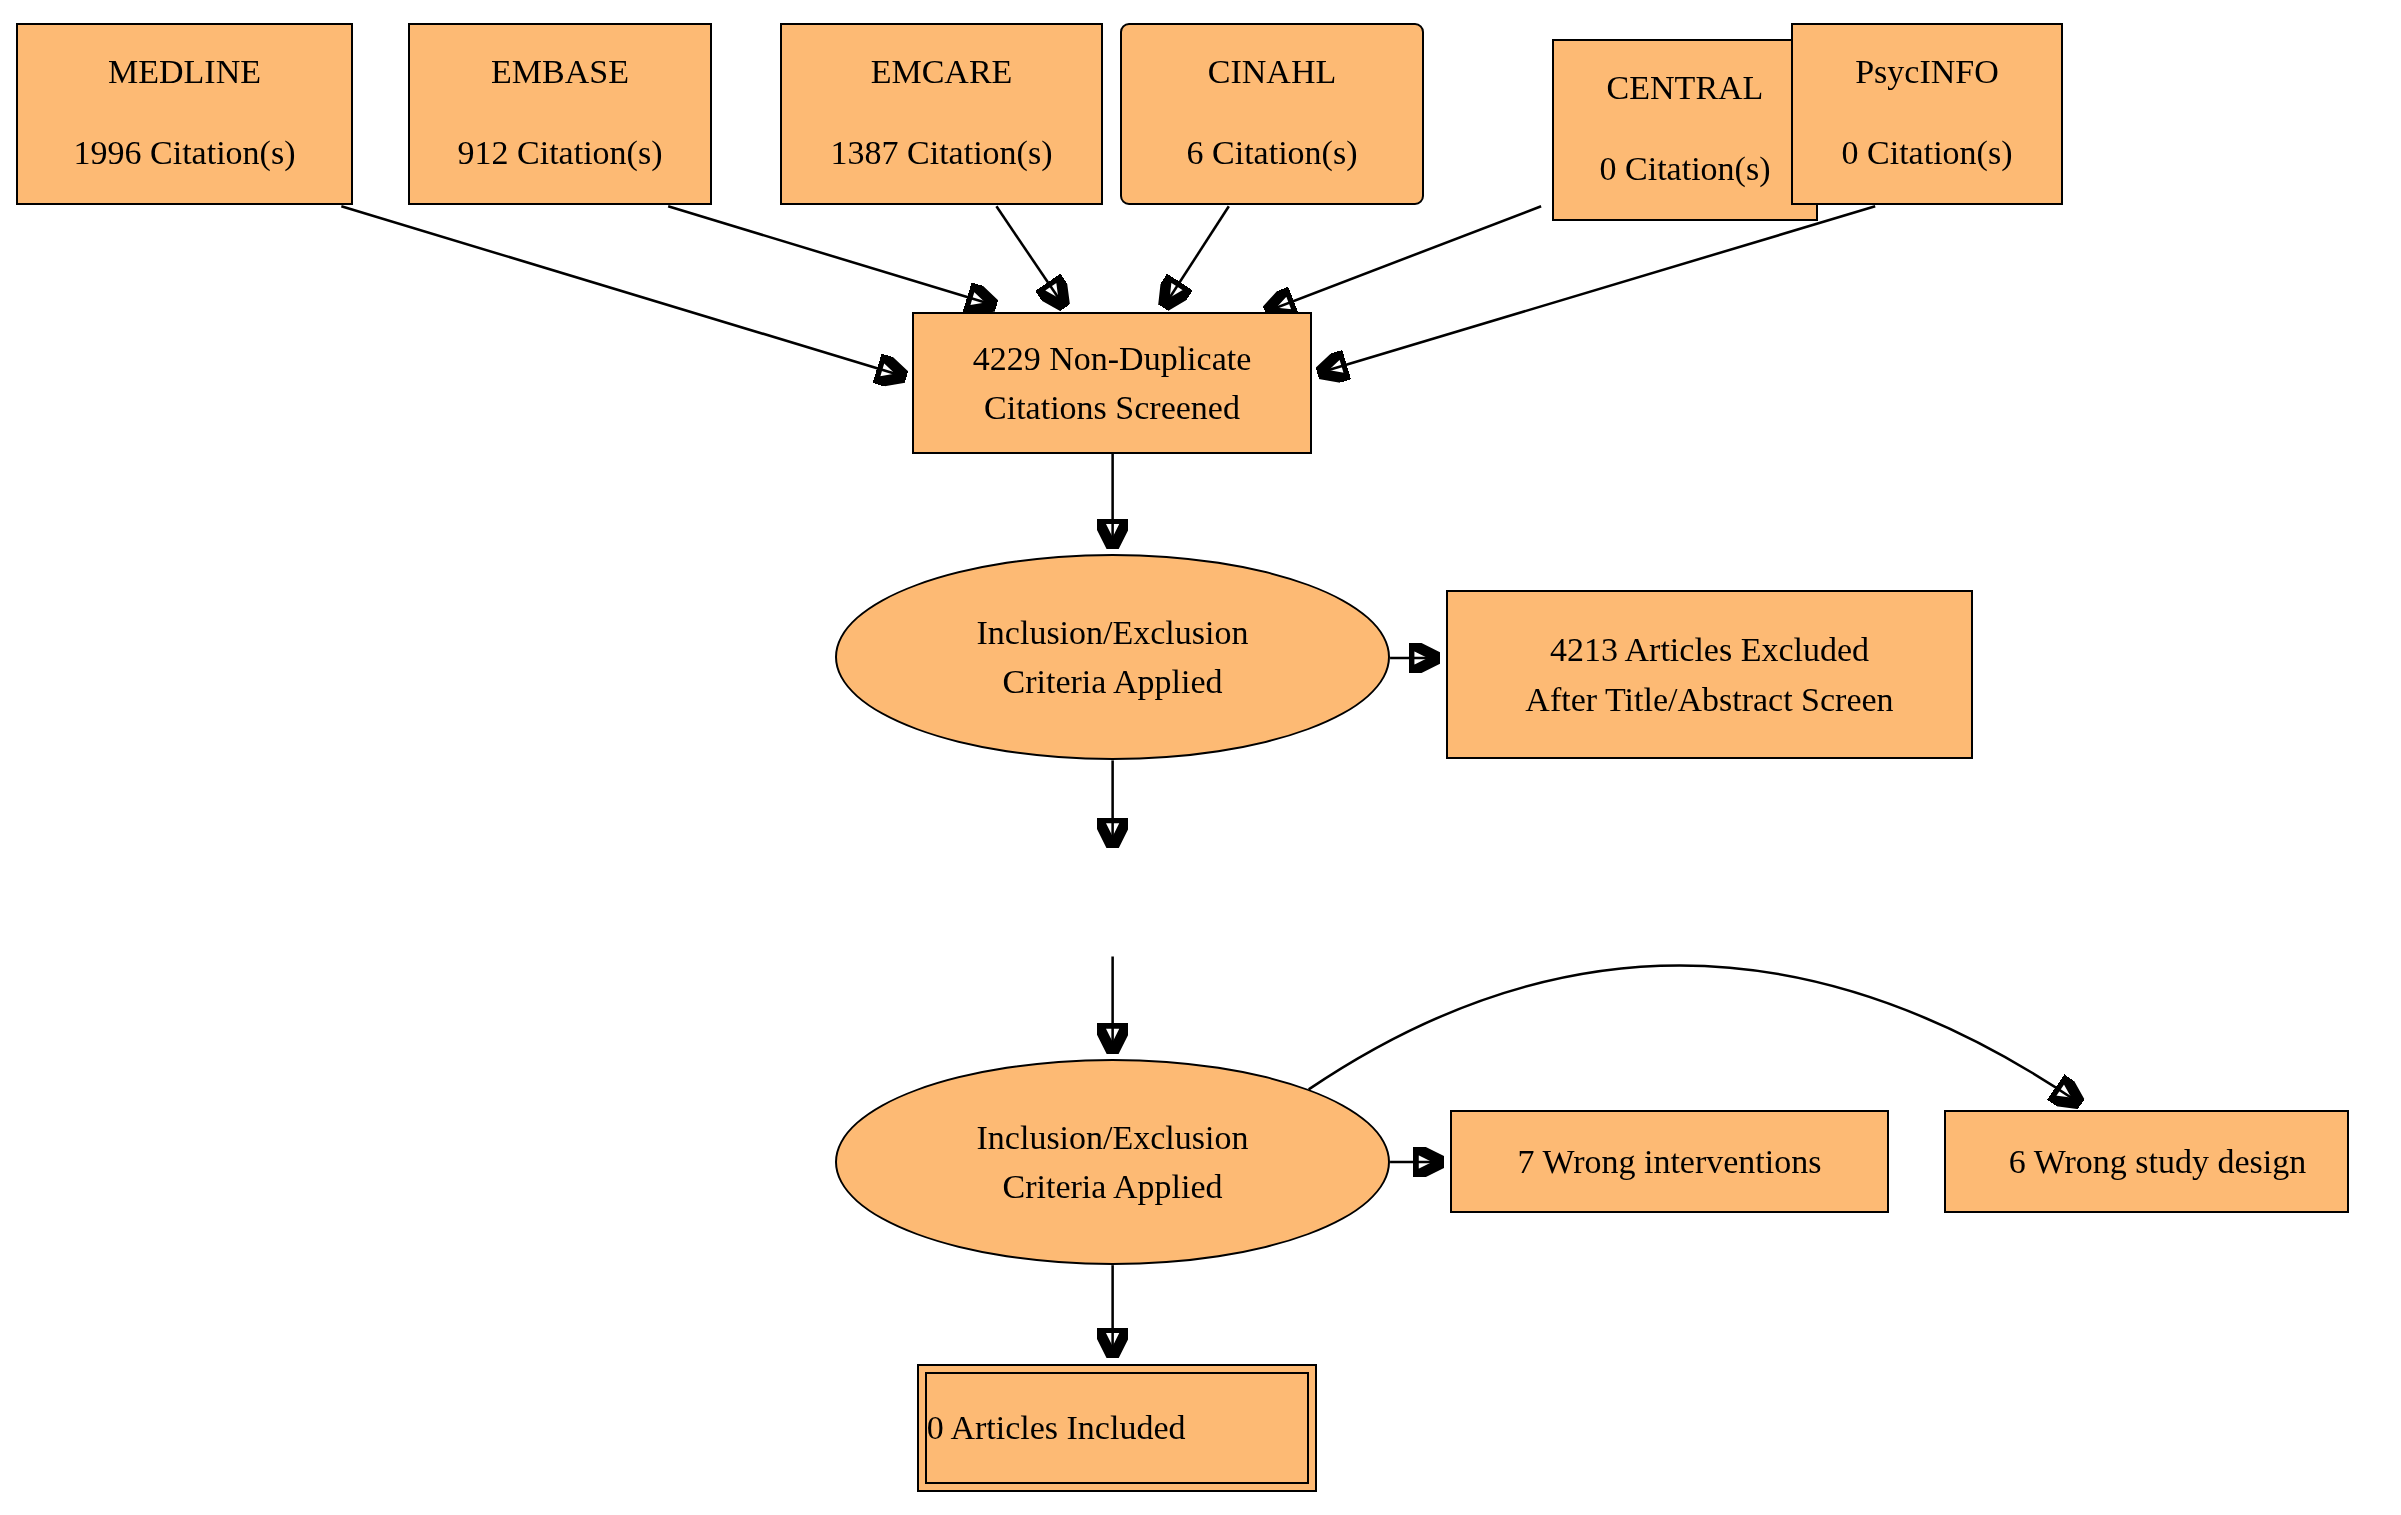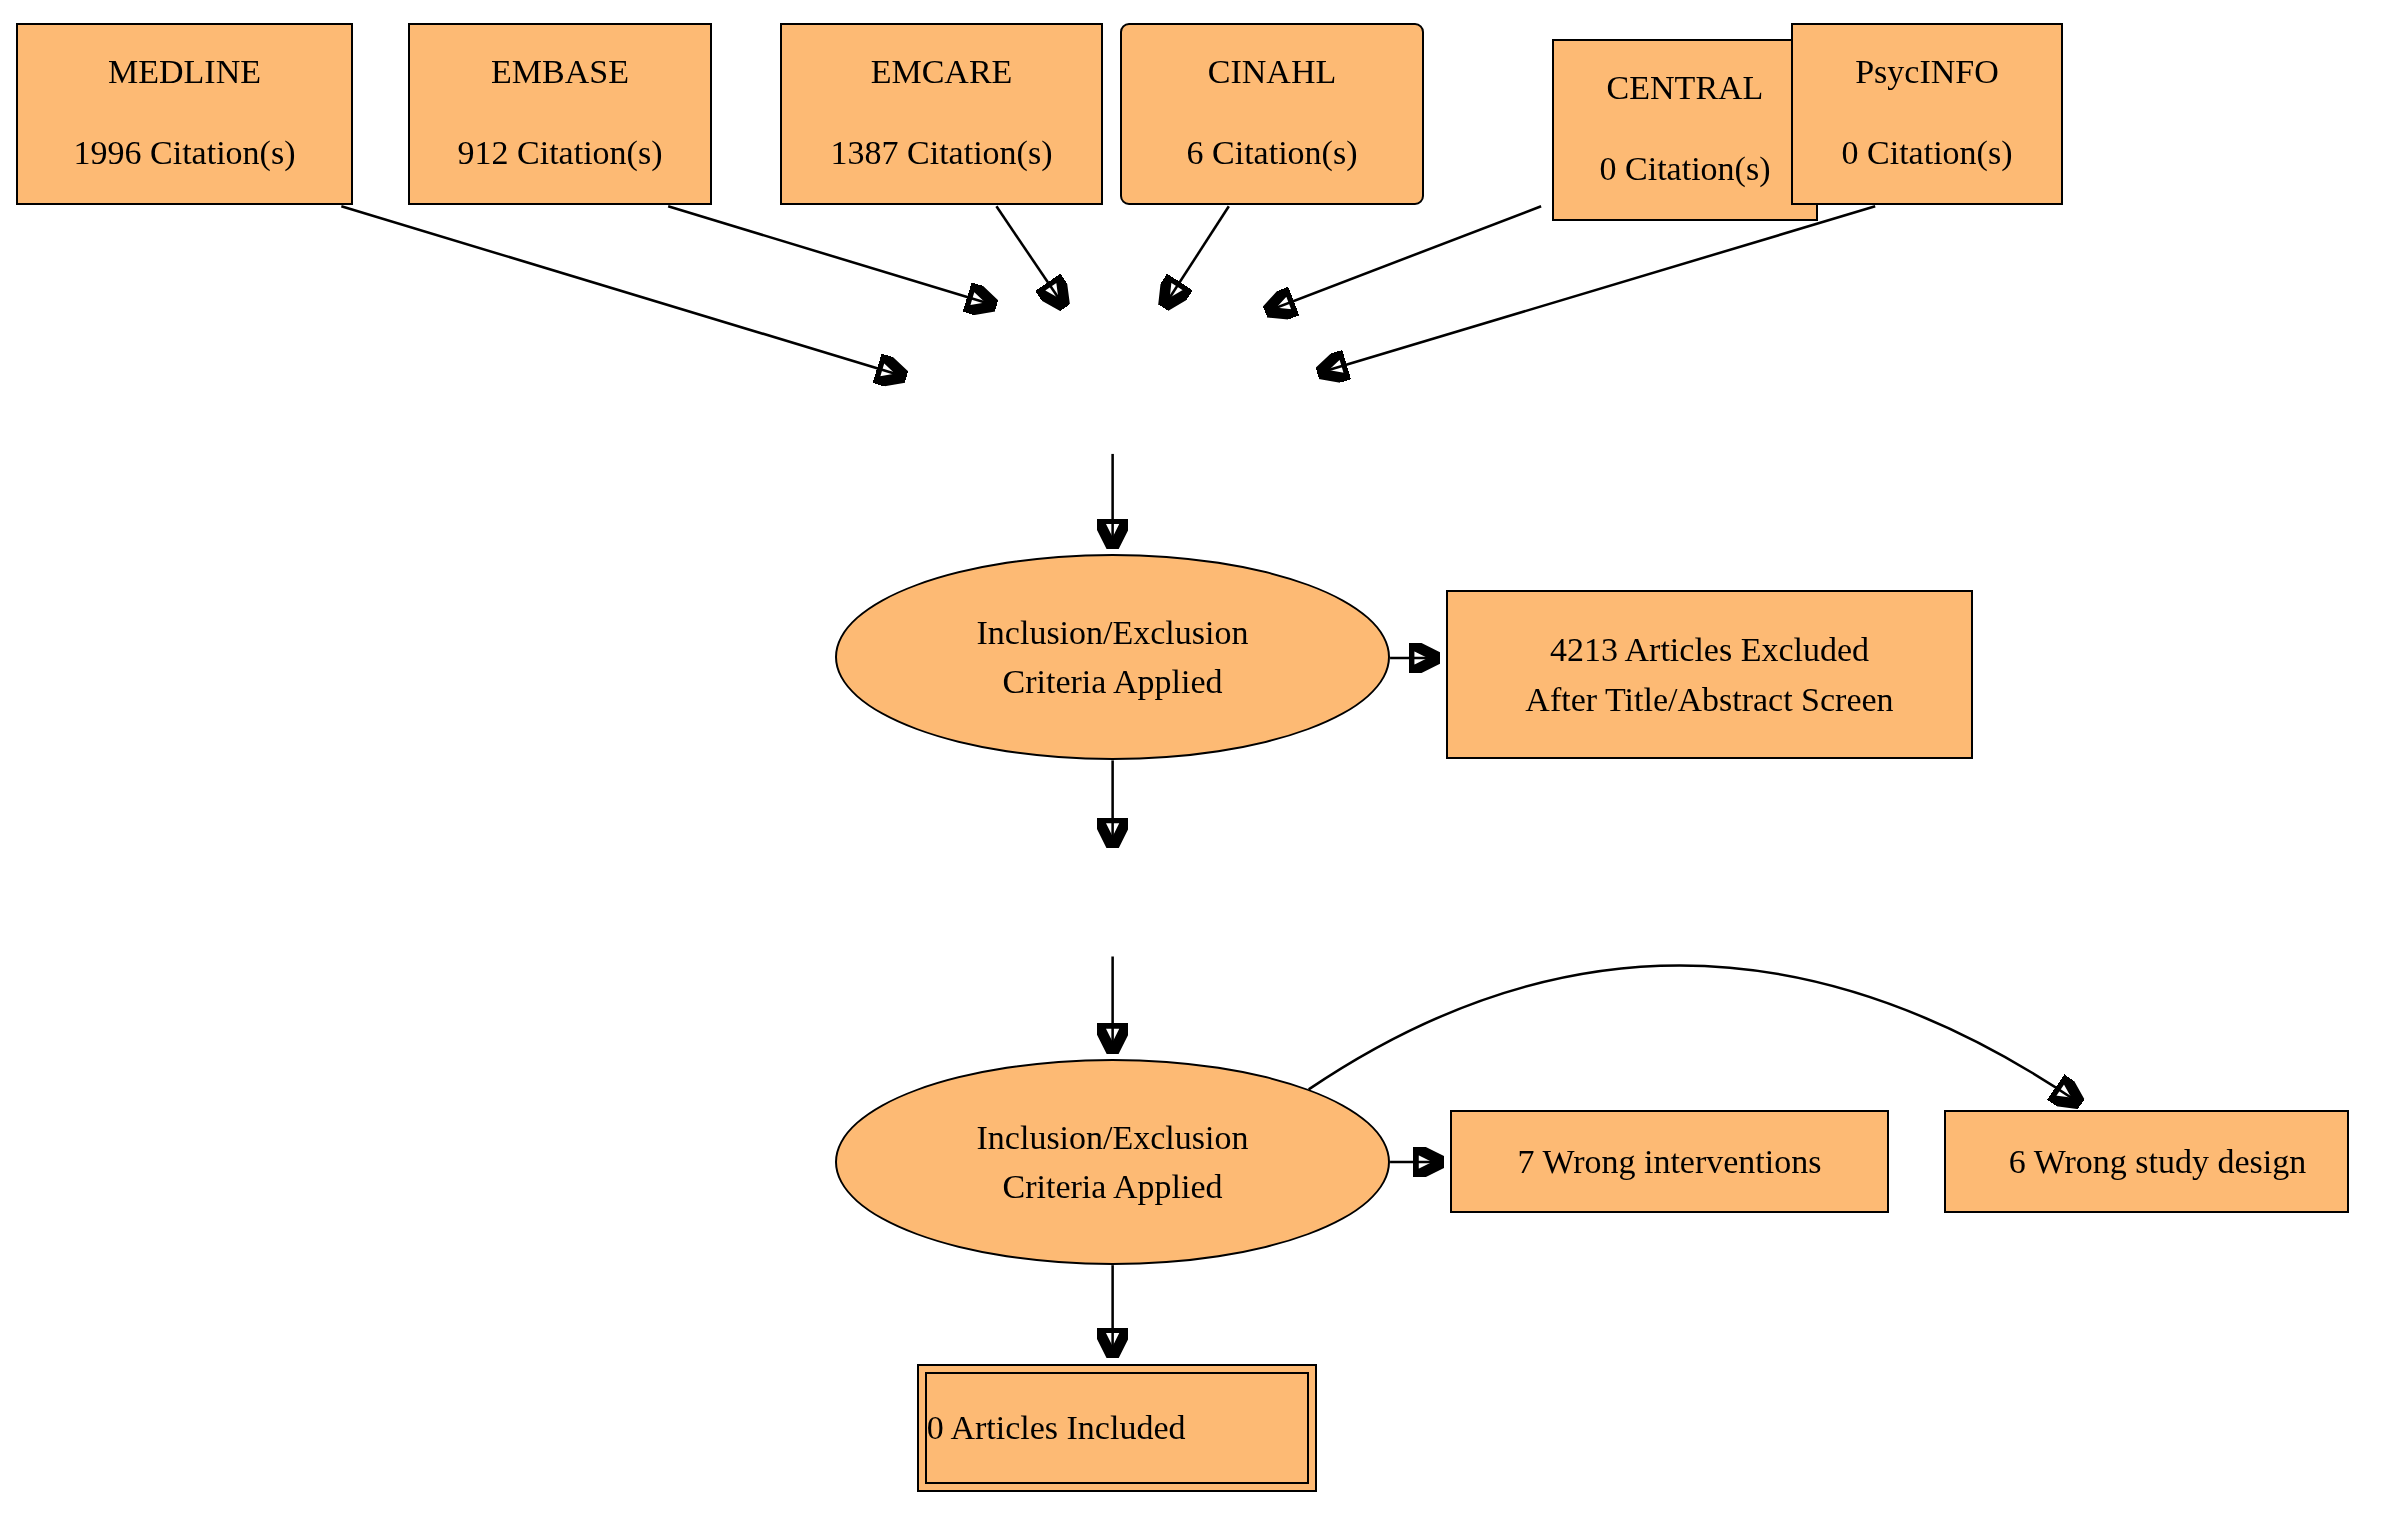--- a/index.html
+++ b/index.html
@@ -109,20 +109,24 @@
   </div>
   <div class="node source" style="left:1552px; top:23px; width:266px; height:182px;margin-top:16px;">
     <div class="txt">CENTRAL</div>
     <div class="txt">0 Citation(s)</div>
   </div>
   <div class="node source" style="left:1791px; top:23px; width:272px; height:182px;">
     <div class="txt">PsycINFO</div>
     <div class="txt">0 Citation(s)</div>
   </div>
 
+  <div class="node" style="left:912px; top:312px; width:400px; height:142px;">
+    <div class="txt">4229 Non-Duplicate</div>
+    <div class="txt">Citations Screened</div>
+  </div>
 
   <div class="node ellipse" style="left:835px; top:554px; width:555px; height:206px;">
     <div class="txt">Inclusion/Exclusion</div>
     <div class="txt">Criteria Applied</div>
   </div>
 
   <div class="node" style="left:1446px; top:590px; width:527px; height:169px;">
     <div class="txt">4213 Articles Excluded</div>
     <div class="txt">After Title/Abstract Screen</div>
   </div>

